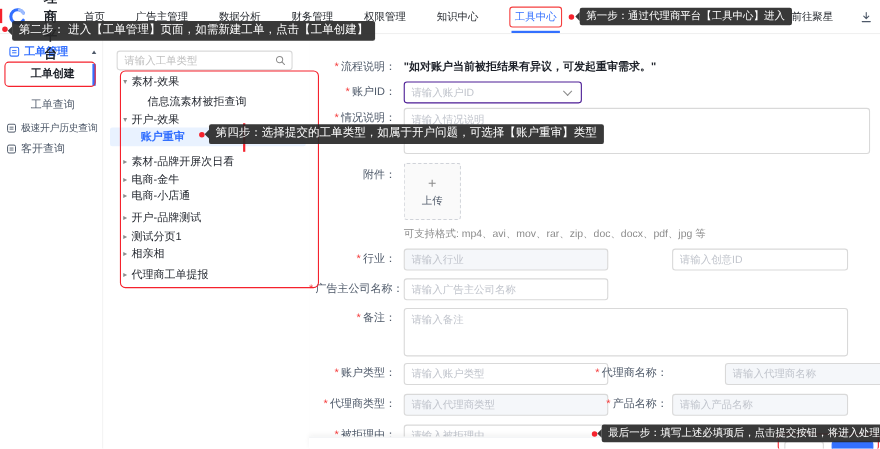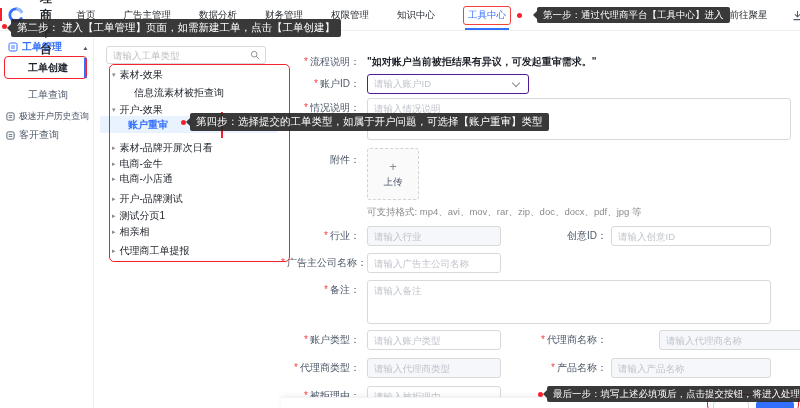--- a/index.html
+++ b/index.html
@@ -15,21 +15,21 @@
   .nav-item{height:30px;display:flex;align-items:center;cursor:pointer;white-space:nowrap;}
   .nav-item.active{color:#3370ff;position:relative;}
   .nav-item.active .tab-box{border:1px solid #f53f3f;border-radius:3px;padding:2px 4px;}
   .nav-item.active::after{content:"";position:absolute;left:2px;right:2px;bottom:0;height:2px;background:#3370ff;}
   .anno-dot{width:5px;height:5px;border-radius:50%;background:#f5222d;flex:none;}
   .dot-inline{margin-left:6px;}
   .tooltip{background:rgba(40,40,40,.92);color:#fff;padding:2px 6px;border-radius:2px;
            position:relative;white-space:nowrap;line-height:1.3;}
   .tooltip::before{content:"";position:absolute;left:-4px;top:50%;transform:translateY(-50%);
            border:4px solid transparent;border-right:4px solid rgba(40,40,40,.92);border-left:0;}
-  .tip1{margin-left:15px;font-size:9.5px;}
+  .tip1{margin-left:5px;font-size:9.5px;}
   .header-right{margin-left:auto;display:flex;align-items:center;gap:24px;padding-right:8px;}
   .juxing{font-size:9.5px;color:#1f2329;white-space:nowrap;}
   .h-icon{display:flex;align-items:center;justify-content:center;}
   .help-icon{width:10px;height:10px;border:1px solid #6b7785;border-radius:50%;color:#6b7785;
              font-size:7px;line-height:10px;text-align:center;}
   .help-icon::after{content:"?";}
   .v-div{width:1px;height:12px;background:#e5e6eb;}
   .avatar{width:16px;height:16px;border-radius:50%;background:#d9dde3;overflow:hidden;display:flex;align-items:flex-end;justify-content:center;}
   .user-meta{display:flex;flex-direction:column;line-height:1.15;}
   .user-name{font-size:7.5px;color:#1f2329;}
@@ -68,21 +68,21 @@
   .f-label{position:absolute;left:0;width:79px;text-align:right;font-size:10px;color:#4e5969;
            line-height:20px;white-space:nowrap;}
   .f-label2{position:absolute;left:240px;width:86px;text-align:right;font-size:10px;color:#4e5969;
            line-height:20px;white-space:nowrap;}
   .req::before{content:"*";color:#f53f3f;margin-right:2px;}
   .f-value{position:absolute;left:86px;font-size:10px;font-weight:600;color:#1d2129;line-height:20px;white-space:nowrap;}
   .f-input{position:absolute;height:20px;border:1px solid #d9d9d9;border-radius:3px;box-sizing:border-box;
            font-size:9.5px;padding:0 6px;color:#1d2129;outline:0;background:#fff;font-family:inherit;}
   .f-input::placeholder,.f-ta::placeholder{color:#c0c4cc;}
   .f-input.dis{background:#f5f7fa;}
-  .c1{left:86px;width:134px;}
+  .c1{left:86px;width:186px;}
   .c2{left:330px;width:160px;}
   .f-select{position:absolute;left:86px;width:162px;height:20px;border:1px solid #4c1d95;border-radius:3px;
             box-sizing:border-box;display:flex;align-items:center;background:#fff;cursor:pointer;}
   .sel-text{font-size:9.5px;color:#c0c4cc;padding-left:6px;flex:1;}
   .sel-caret{width:5px;height:5px;border-right:1px solid #8c8c8c;border-bottom:1px solid #8c8c8c;
              transform:rotate(45deg);margin-right:9px;margin-top:-3px;}
   .f-ta{position:absolute;left:86px;border:1px solid #d9d9d9;border-radius:3px;box-sizing:border-box;
         font-size:9.5px;padding:4px 6px;color:#1d2129;outline:0;resize:none;font-family:inherit;background:#fff;}
   .upload{position:absolute;left:86px;top:118px;width:52px;height:52px;border:1px dashed #d0d3d9;
           border-radius:3px;background:#fafafa;display:flex;flex-direction:column;align-items:center;
@@ -267,21 +267,20 @@
 
     <div class="f-label" style="top:120px">附件：</div>
     <div class="upload">
       <span class="up-plus">+</span>
       <span class="up-text">上传</span>
     </div>
     <div class="f-hint">可支持格式: mp4、avi、mov、rar、zip、doc、docx、pdf、jpg 等</div>
 
     <div class="f-label req" style="top:196px">行业：</div>
     <input class="f-input c1 dis" style="top: 196px;" placeholder="请输入行业">
-    <div class="f-label2" style="top:196px">创意ID：</div>
     <input class="f-input c2" style="top: 196px;" placeholder="请输入创意ID">
 
     <div class="f-label req" style="top:223px">广告主公司名称：</div>
     <input class="f-input c1" style="top: 223px;" placeholder="请输入广告主公司名称">
 
     <div class="f-label req" style="top:250px">备注：</div>
     <textarea class="f-ta" style="top: 250px; width: 404px; height: 44px;" placeholder="请输入备注"></textarea>
 
     <div class="f-label req" style="top:300px">账户类型：</div>
     <input class="f-input c1" style="top: 300px;" placeholder="请输入账户类型">

